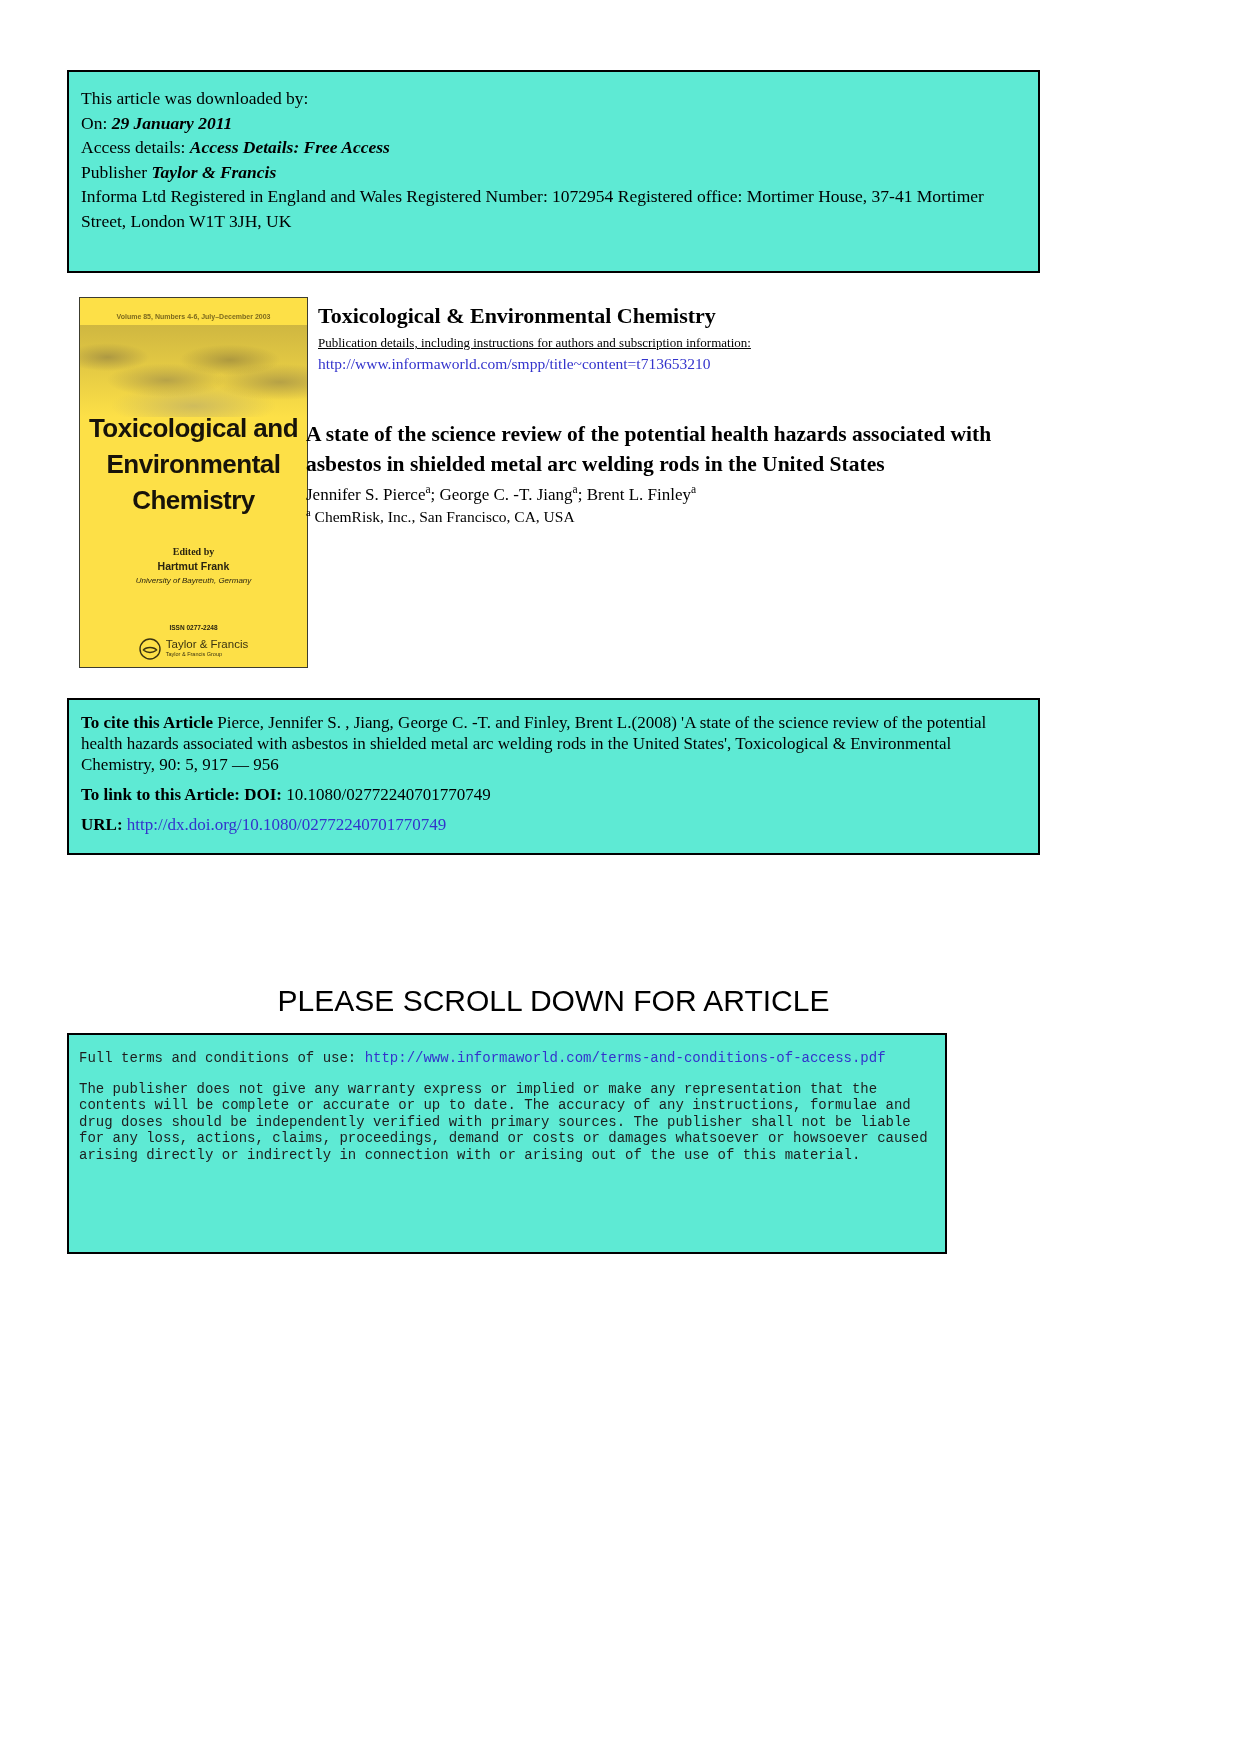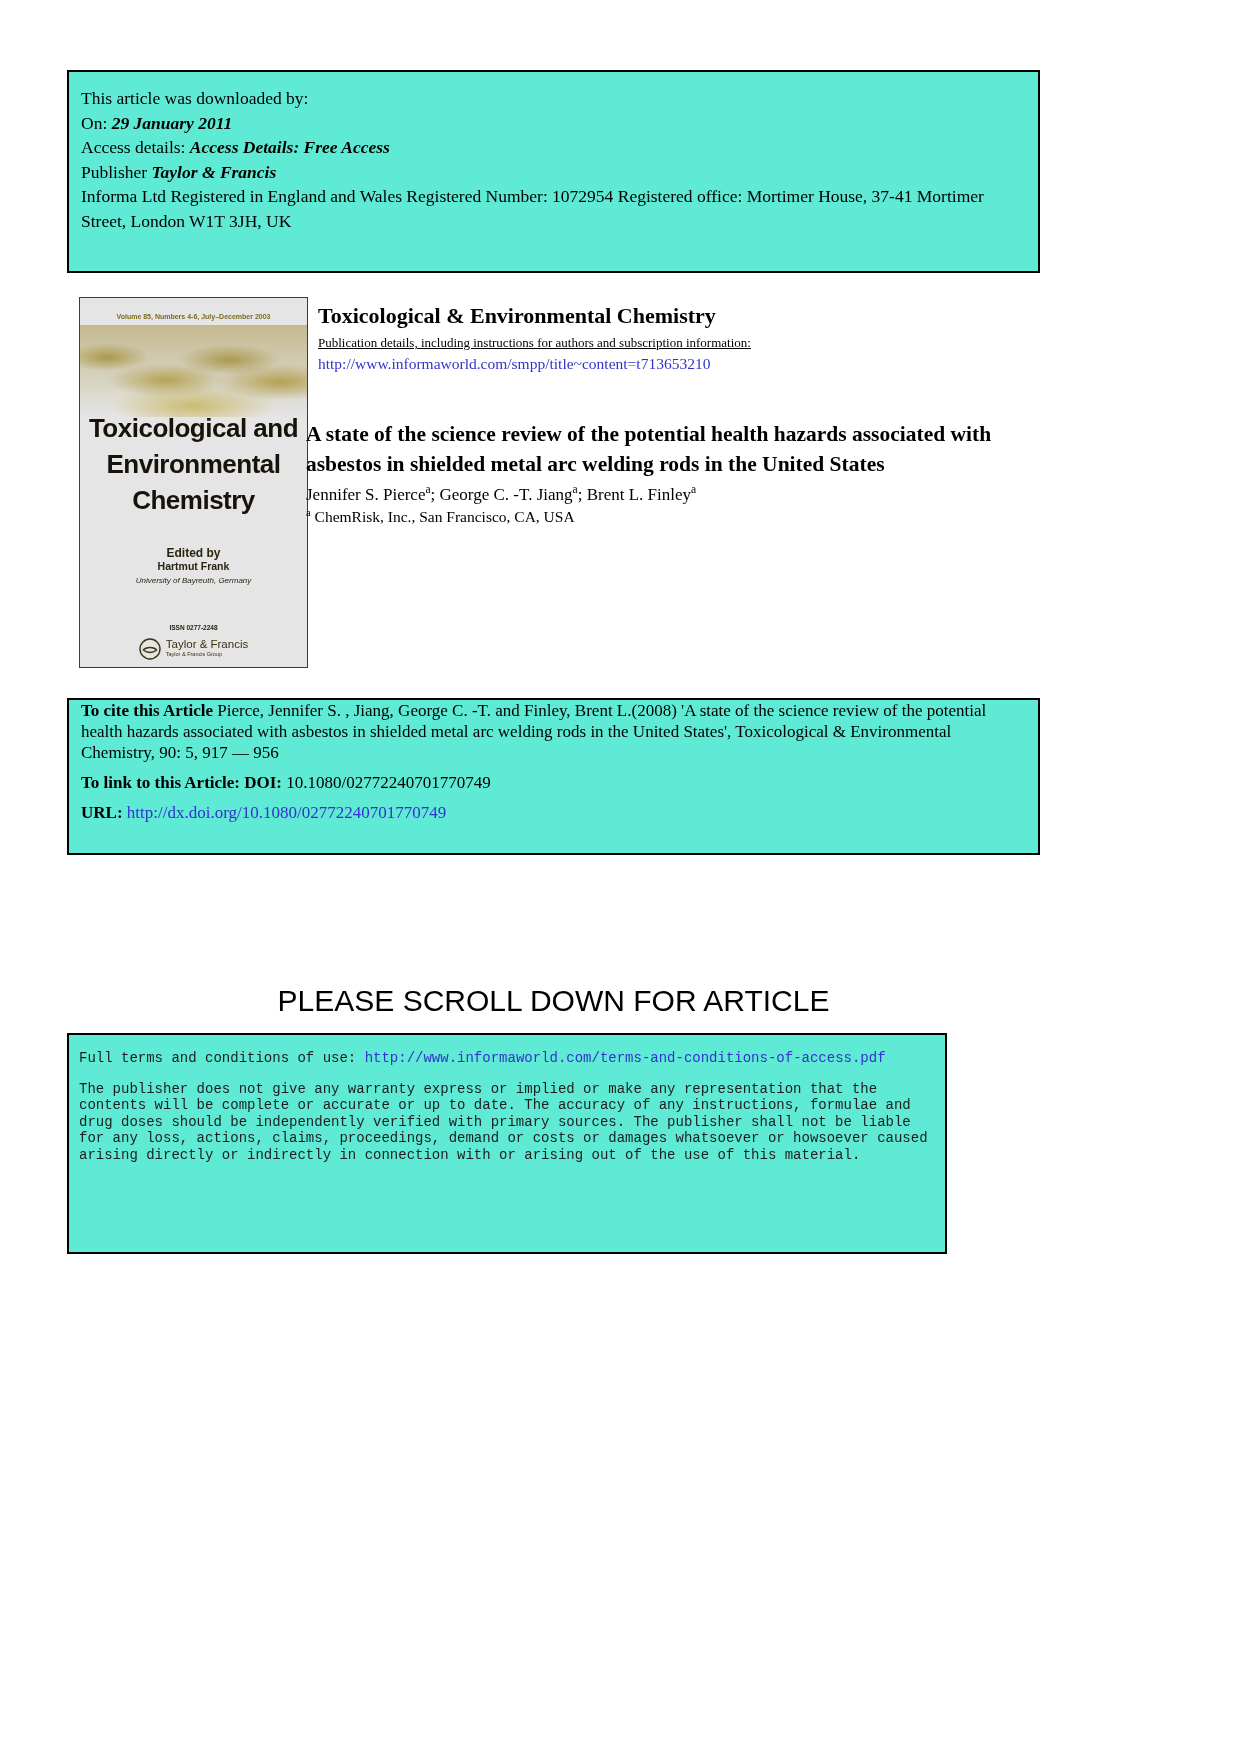--- a/index.html
+++ b/index.html
@@ -14,21 +14,21 @@
   
   .top-box {
     left:67px; top:70px; width:973px; height:203px;
     padding:14px 12px; font-size:17.5px; line-height:24.5px;
   }
   .top-box p { margin:0; }
   .it { font-style:italic;font-weight:bold; }
   
   .cover {
     position:absolute; left:79px; top:297px; width:229px; height:371px;
-    background:#e5e5e5; border:1px solid #3c3c30; box-sizing:border-box; overflow:hidden;
+    background:#fde047; border:1px solid #3c3c30; box-sizing:border-box; overflow:hidden;
   }
   .cover-issue {
     position:absolute; top:15px; left:0; right:0; text-align:center;
     font-family:"Liberation Sans", sans-serif; font-size:7px; font-weight:bold; color:#7d6a1e;
   }
   .cover-clouds {
     position:absolute; top:27px; left:0; right:0; height:92px;
     background:
       radial-gradient(ellipse 60px 20px at 12% 35%, rgba(168,148,66,.9), rgba(168,148,66,0) 70%),
       radial-gradient(ellipse 85px 24px at 38% 60%, rgba(178,158,72,.9), rgba(178,158,72,0) 70%),
@@ -37,21 +37,21 @@
       radial-gradient(ellipse 115px 30px at 50% 88%, rgba(200,182,96,.85), rgba(200,182,96,0) 72%),
       linear-gradient(180deg, rgba(162,142,58,.5), rgba(162,142,58,.18) 65%, rgba(162,142,58,0));
   }
   .cover-title {
     position:absolute; top:112px; left:0; right:0; text-align:center;
     font-family:"Liberation Sans", sans-serif; font-weight:bold;
     font-size:26px; line-height:36px; letter-spacing:-0.5px; color:#17130a;
   }
   .cover-line { position:absolute; left:0; right:0; text-align:center; color:#2a2410;
     font-family:"Liberation Sans", sans-serif; }
-  .cover-edited { top:248px; font-size:12px; font-weight:bold; }
+  .cover-edited { top:248px; font-size:10px; font-weight:bold;font-family:Liberation Serif, serif; }
   .cover-editor { top:262px; font-size:10.5px; font-weight:bold; }
   .cover-editor-affil { top:278px; font-size:8px; font-style:italic; }
   .cover-issn { top:326px; font-size:6.5px; font-weight:bold; }
   .cover-logo {
     position:absolute; top:340px; left:0; right:0;
     display:flex; justify-content:center; align-items:flex-start; gap:5px;
   }
   .logo-text-col { text-align:left; font-family:"Liberation Sans", sans-serif; color:#3a3310; }
   .logo-name { font-size:11.5px; line-height:13px; }
   .logo-sub { font-size:5.5px; line-height:7px; }
@@ -62,21 +62,21 @@
   .jh-url { margin:2px 0 0; font-size:15.5px; line-height:19px; }
   a.lnk, .lnk { color:#3333CC; text-decoration:none; cursor:pointer; }
   .article-head { position:absolute; left:306px; top:419px; width:722px; }
   .ah-title { margin:0; font-size:21.5px; font-weight:bold; line-height:30px; }
   .ah-authors { margin:6px 0 0; font-size:17px; line-height:20px; }
   .ah-affil { margin:2px 0 0; font-size:15.5px; line-height:19px; }
   sup { font-size:68%; line-height:0; }
   
   .cite-box {
     left:67px; top:698px; width:973px; height:157px;
-    padding:0 12px; font-size:17px; line-height:21px;
+    padding:12px 12px; font-size:17px; line-height:21px;
   }
   .cite-box p { margin:0; }
   .cite-box p + p { margin-top:9px; }
   
   .scroll-notice {
     position:absolute; left:67px; top:984px; width:973px; text-align:center;
     font-family:"Liberation Sans", sans-serif; font-size:30px; color:#000;
   }
   
   .terms-box {

